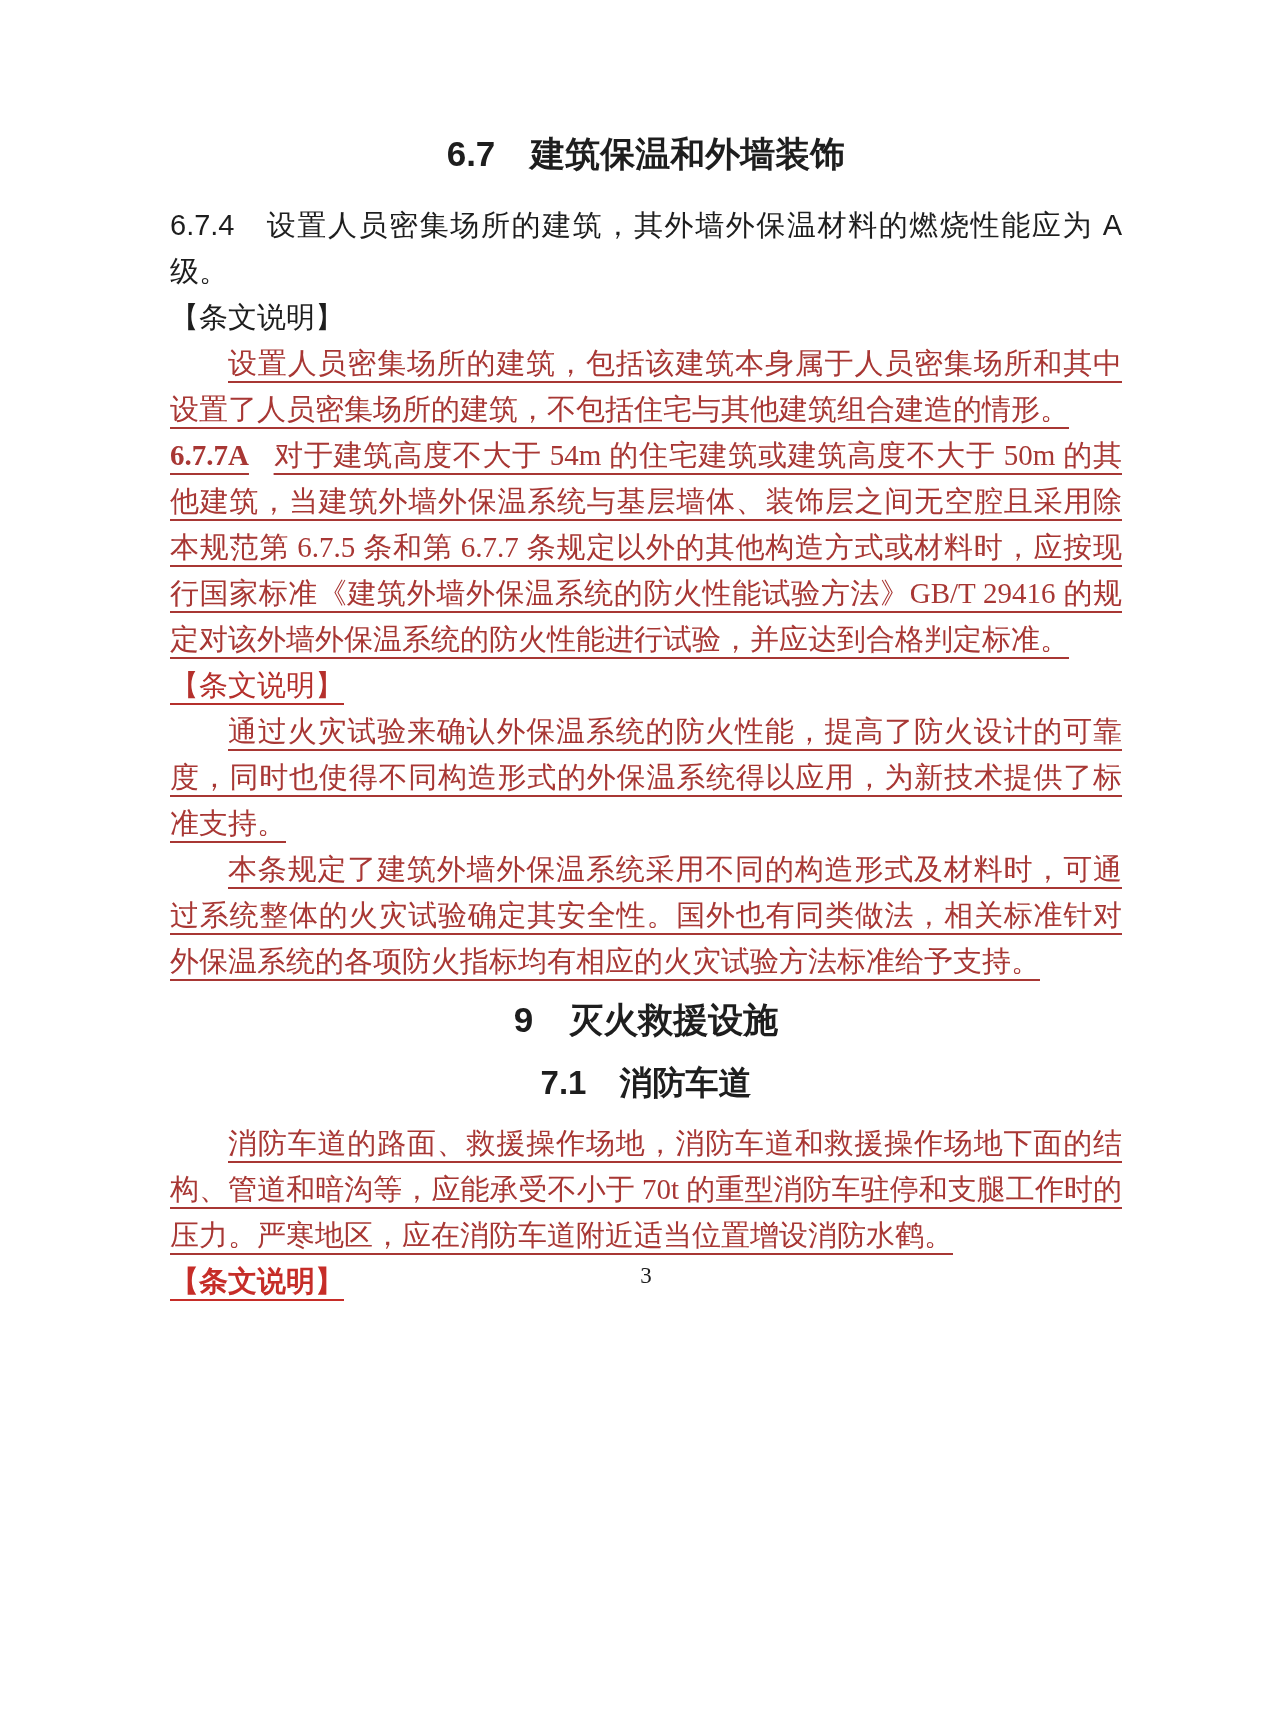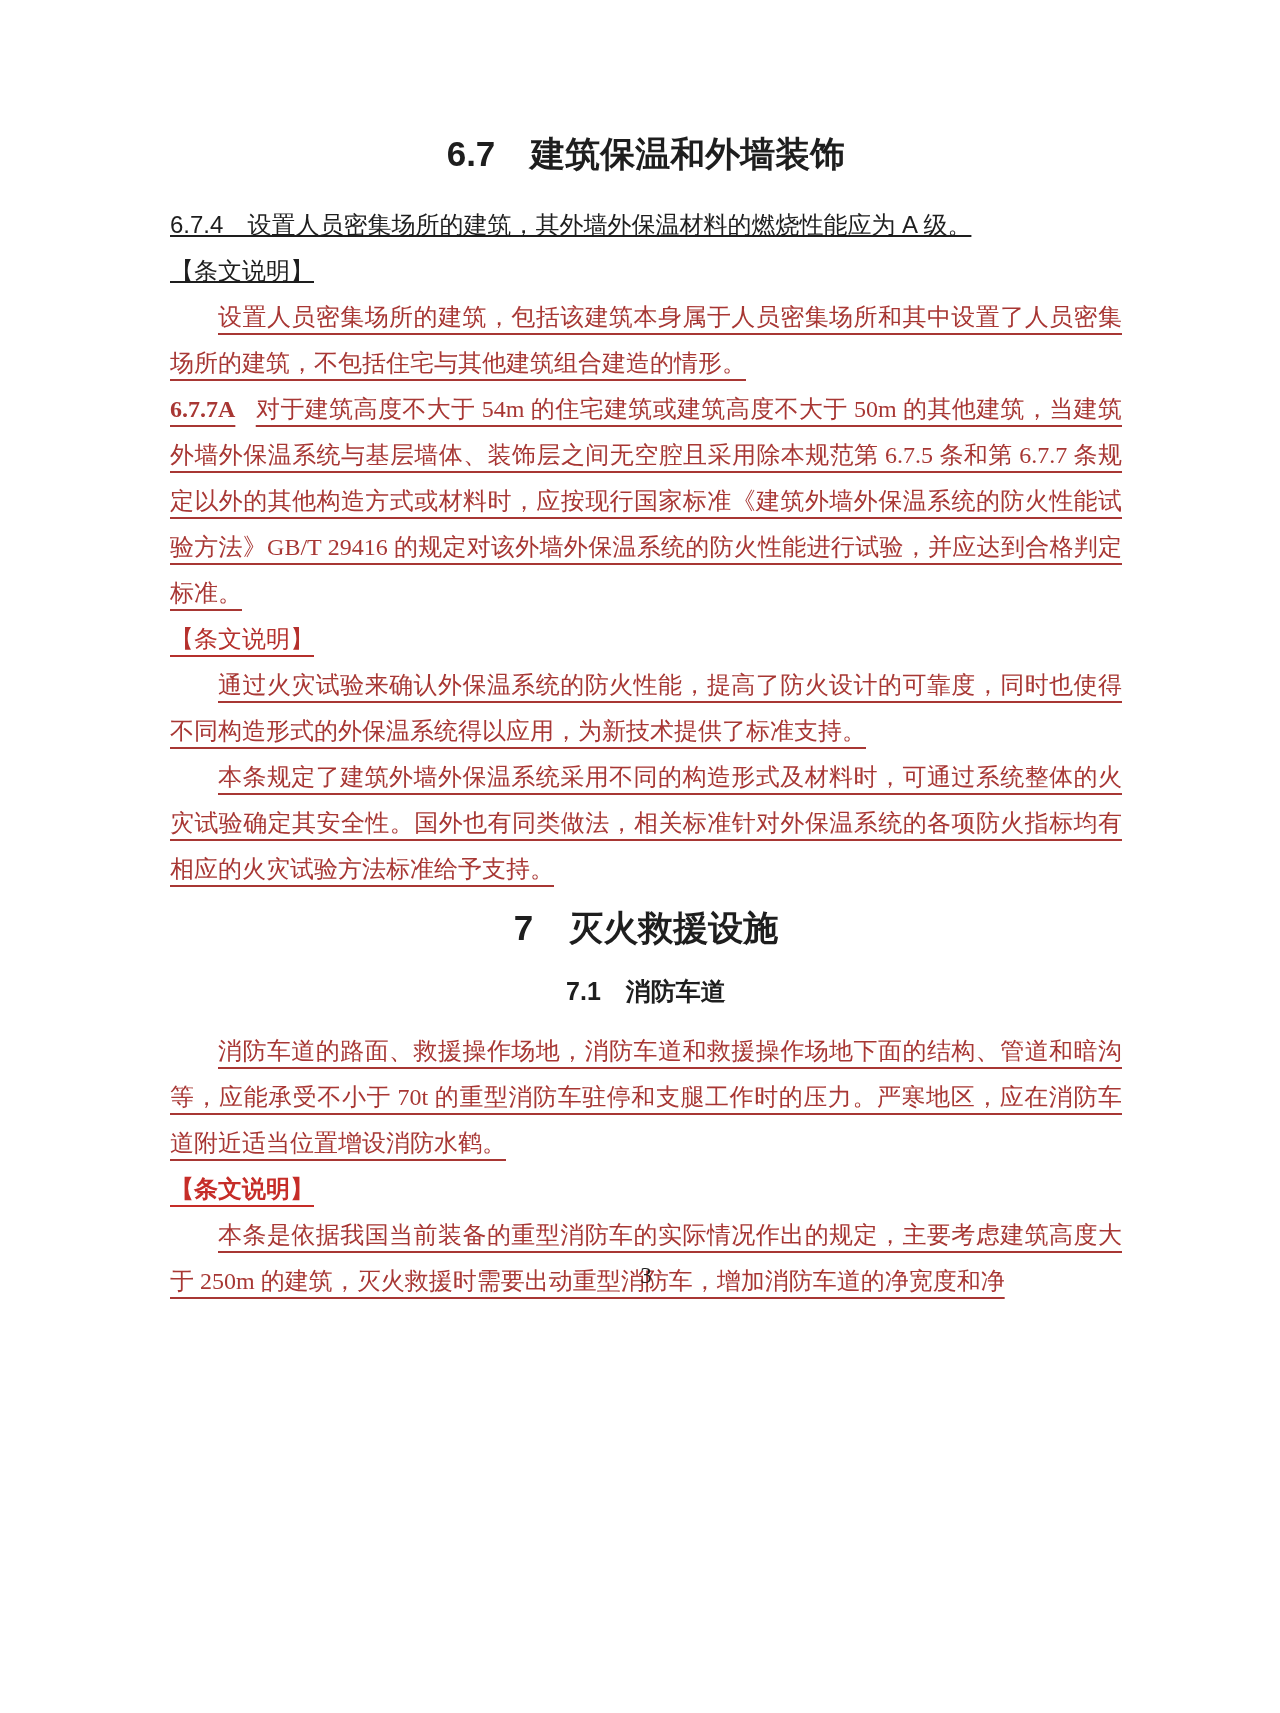--- a/index.html
+++ b/index.html
@@ -24,30 +24,29 @@
     padding: 132px 158px 0 170px;
   }
   .h-main, .h-sub {
     font-family: "Liberation Sans", "DejaVu Sans", sans-serif;
     font-weight: bold;
     text-align: center;
     color: var(--text-black);
     white-space: pre-wrap;
   }
   .h-main { font-size: 35px; line-height: 44px; }
-  .h-sub  { font-size: 25px; line-height: 42px; }
+  .h-sub  { font-size: 33px; line-height: 42px; }
   .h-title-gap { margin-bottom: 26px; }
   .h-ch7  { margin-top: 14px; margin-bottom: 20px; }
   .h-s71  { margin-bottom: 16px; }
   p.line {
-    font-size: 24px;
+    font-size: 29px;
     line-height: 46px;
     text-align: justify;
     white-space: pre-wrap;
-    text-decoration: underline;
   }
   .sans {
     font-family: "Liberation Sans", "DejaVu Sans", sans-serif;
   }
   .indent { text-indent: 2em; }
   .red  { color: var(--body-red); }
   .red-label { color: var(--label-red); }
   .red-label-bold { color: var(--label-red-bold); font-weight: bold; }
   .u {
     text-decoration: underline;
@@ -82,21 +81,21 @@
     <p class="line indent red u">设置人员密集场所的建筑，包括该建筑本身属于人员密集场所和其中设置了人员密集场所的建筑，不包括住宅与其他建筑组合建造的情形。</p>
 
     <p class="line red u"><span class="num">6.7.7A</span><span>对于建筑高度不大于 54m 的住宅建筑或建筑高度不大于 50m 的其他建筑，当建筑外墙外保温系统与基层墙体、装饰层之间无空腔且采用除本规范第 6.7.5 条和第 6.7.7 条规定以外的其他构造方式或材料时，应按现行国家标准《建筑外墙外保温系统的防火性能试验方法》GB/T 29416 的规定对该外墙外保温系统的防火性能进行试验，并应达到合格判定标准。</span></p>
 
     <p class="line red-label u">【条文说明】</p>
 
     <p class="line indent red u">通过火灾试验来确认外保温系统的防火性能，提高了防火设计的可靠度，同时也使得不同构造形式的外保温系统得以应用，为新技术提供了标准支持。</p>
 
     <p class="line indent red u">本条规定了建筑外墙外保温系统采用不同的构造形式及材料时，可通过系统整体的火灾试验确定其安全性。国外也有同类做法，相关标准针对外保温系统的各项防火指标均有相应的火灾试验方法标准给予支持。</p>
 
-    <h1 class="h-main h-ch7">7　灭火救援设施</h1>
+    <h1 class="h-main h-ch7">9　灭火救援设施</h1>
 
     <h2 class="h-sub h-s71">7.1　消防车道</h2>
 
 
     <p class="line indent red u">消防车道的路面、救援操作场地，消防车道和救援操作场地下面的结构、管道和暗沟等，应能承受不小于 70t 的重型消防车驻停和支腿工作时的压力。严寒地区，应在消防车道附近适当位置增设消防水鹤。</p>
 
     <p class="line red-label-bold u">【条文说明】</p>
 
     <p class="line indent red u">本条是依据我国当前装备的重型消防车的实际情况作出的规定，主要考虑建筑高度大于 250m 的建筑，灭火救援时需要出动重型消防车，增加消防车道的净宽度和净</p>
 

